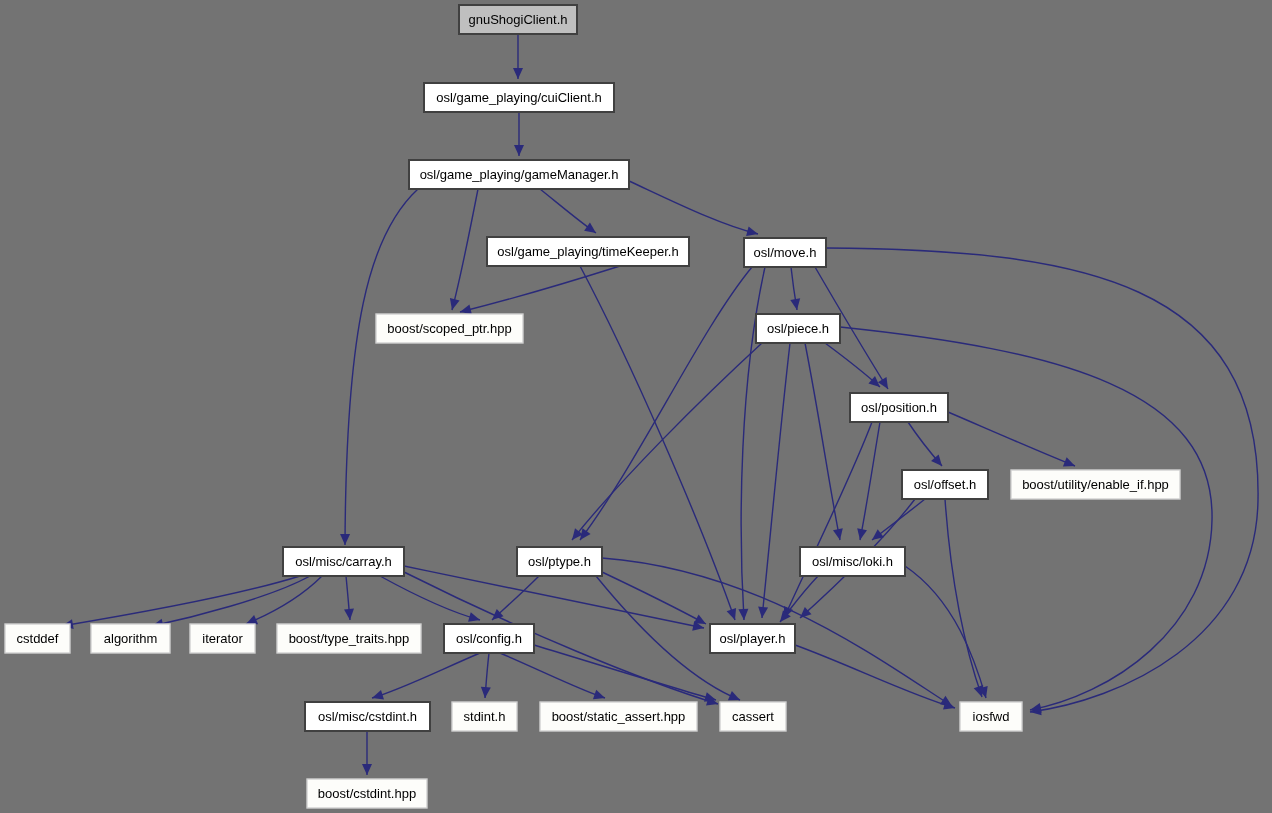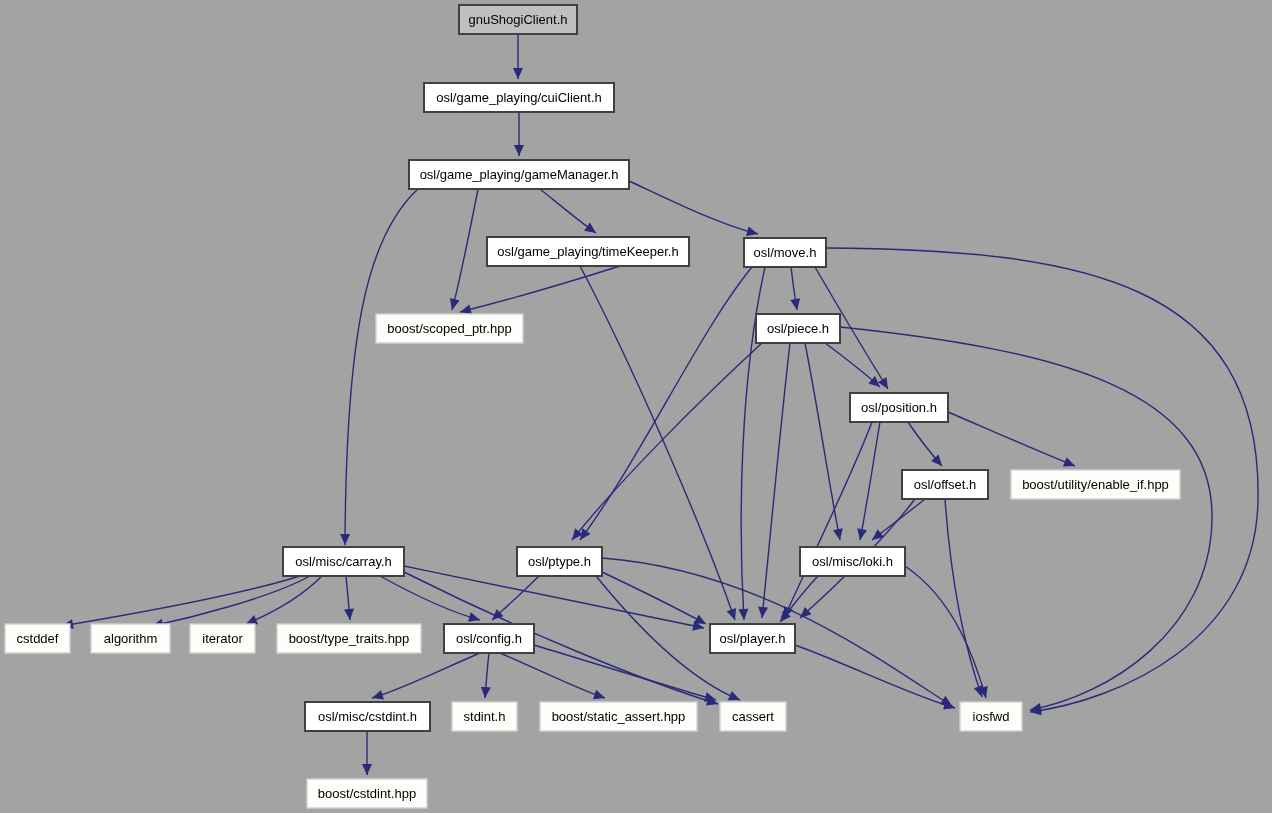--- a/index.html
+++ b/index.html
@@ -10,21 +10,21 @@
   body {
     width: 1272px;
     height: 813px;
     font-family: "Liberation Sans", sans-serif;
     overflow: hidden;
   }
   #graph-root {
     position: relative;
     width: 1272px;
     height: 813px;
-    background: #a3a3a3;
+    background: #737373;
   }
   svg#graph-canvas {
     position: absolute;
     left: 0;
     top: 0;
     width: 1272px;
     height: 813px;
     display: block;
   }
   .node-rect-internal {

